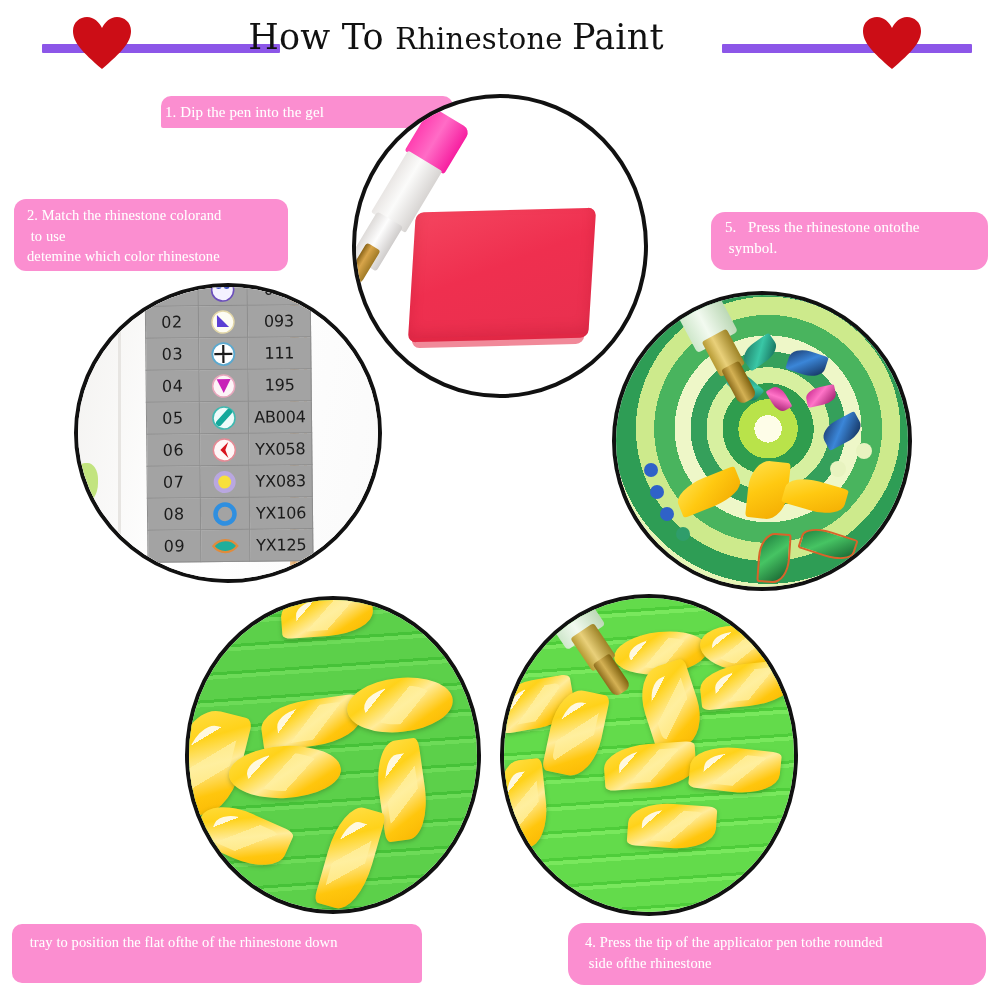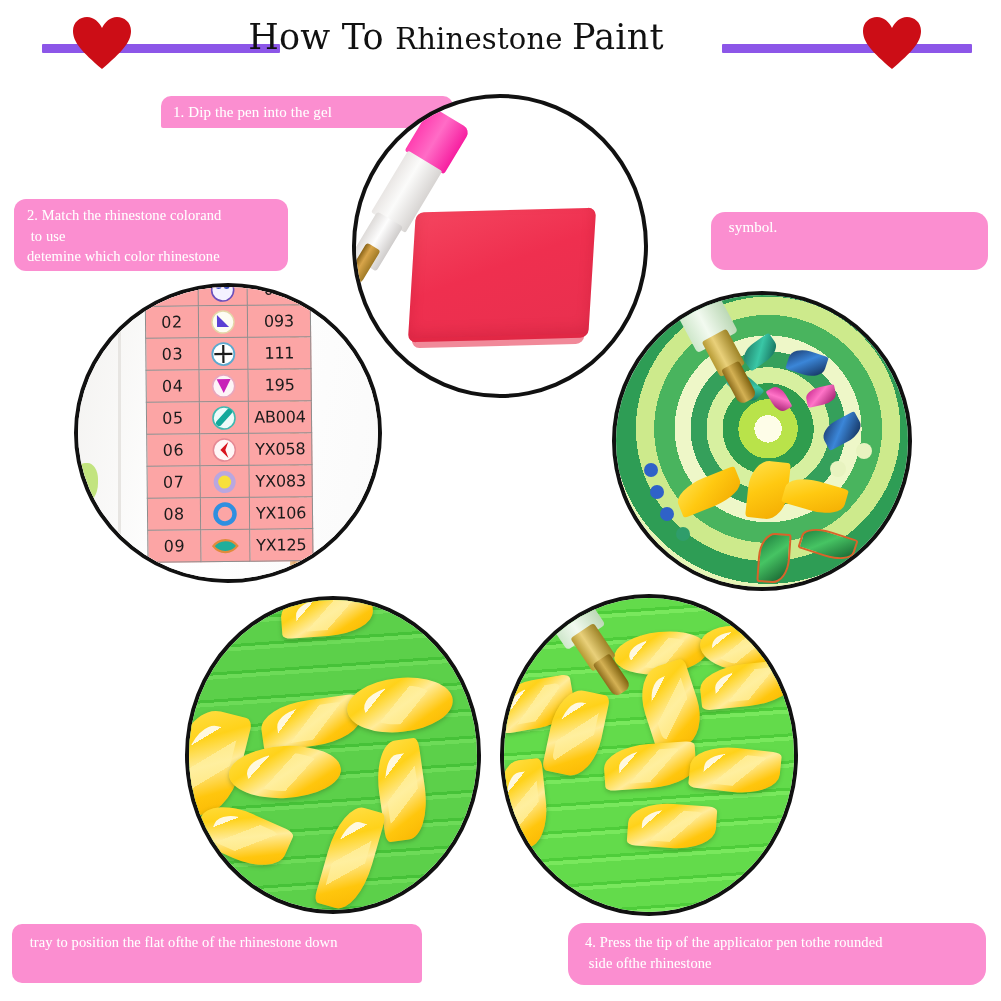--- a/index.html
+++ b/index.html
@@ -66,21 +66,21 @@
     letter-spacing: .1px;
     text-shadow: 0 0 1px rgba(255,255,255,.25);
   }
   .banner .ln { display: block; white-space: pre; }
 
   #banner-1 {
     left: 161px; top: 96px;
     width: 292px; height: 32px;
     border-radius: 10px 10px 10px 2px;
     font-size: 15px;
-    padding: 6px 0 0 12px;
+    padding: 6px 0 0 4px;
   }
   #banner-2 {
     left: 14px; top: 199px;
     width: 274px; height: 72px;
     border-radius: 12px;
     font-size: 14.5px;
     padding: 6px 0 0 13px;
   }
   #banner-5 {
     left: 711px; top: 212px;
@@ -185,21 +185,21 @@
             background:#19b9a6; border-radius:50%; opacity:.9;}
   table.colorchart {
     position:absolute; left: 68px; top: -14px;
     border-collapse: collapse;
     font-family: "DejaVu Sans", sans-serif;
     transform: rotate(-0.6deg);
   }
   table.colorchart td {
     border: 1px solid #8d8d8d;
     height: 31px;
-    background: #fca5a5;
+    background: #a3a3a3;
     color: #1b1b1b;
     font-size: 16px;
     text-align: center;
     vertical-align: middle;
     padding: 0;
   }
   td.c-num  { width: 52px; letter-spacing: .5px; }
   td.c-sym  { width: 48px; }
   td.c-code { width: 62px; font-size: 15px; text-align: left; padding-left: 4px; letter-spacing: -.2px;}
   .sym { width: 30px; height: 26px; margin: 0 auto; position: relative; }
@@ -443,20 +443,21 @@
               </div>
           </td>
           <td class="c-code">YX125</td>
         </tr>
       </tbody>
     </table>
   </div>
 </div>
 
 <div class="banner" id="banner-5">
+  <span class="ln">5.   Press the rhinestone ontothe</span>
   <span class="ln"> symbol.</span>
 </div>
 
 <div class="bubble" id="bubble-5">
   <div class="bubble-inner">
     <div class="mandala"></div>
     <div class="mandala-dots">
       <div class="petal teal" style="left:126px;top:46px;width:36px;height:22px;transform:rotate(-35deg);"></div>
       <div class="petal blue" style="left:172px;top:56px;width:38px;height:24px;transform:rotate(18deg);"></div>
       <div class="petal pink" style="left:190px;top:92px;width:30px;height:18px;transform:rotate(-12deg);"></div>

